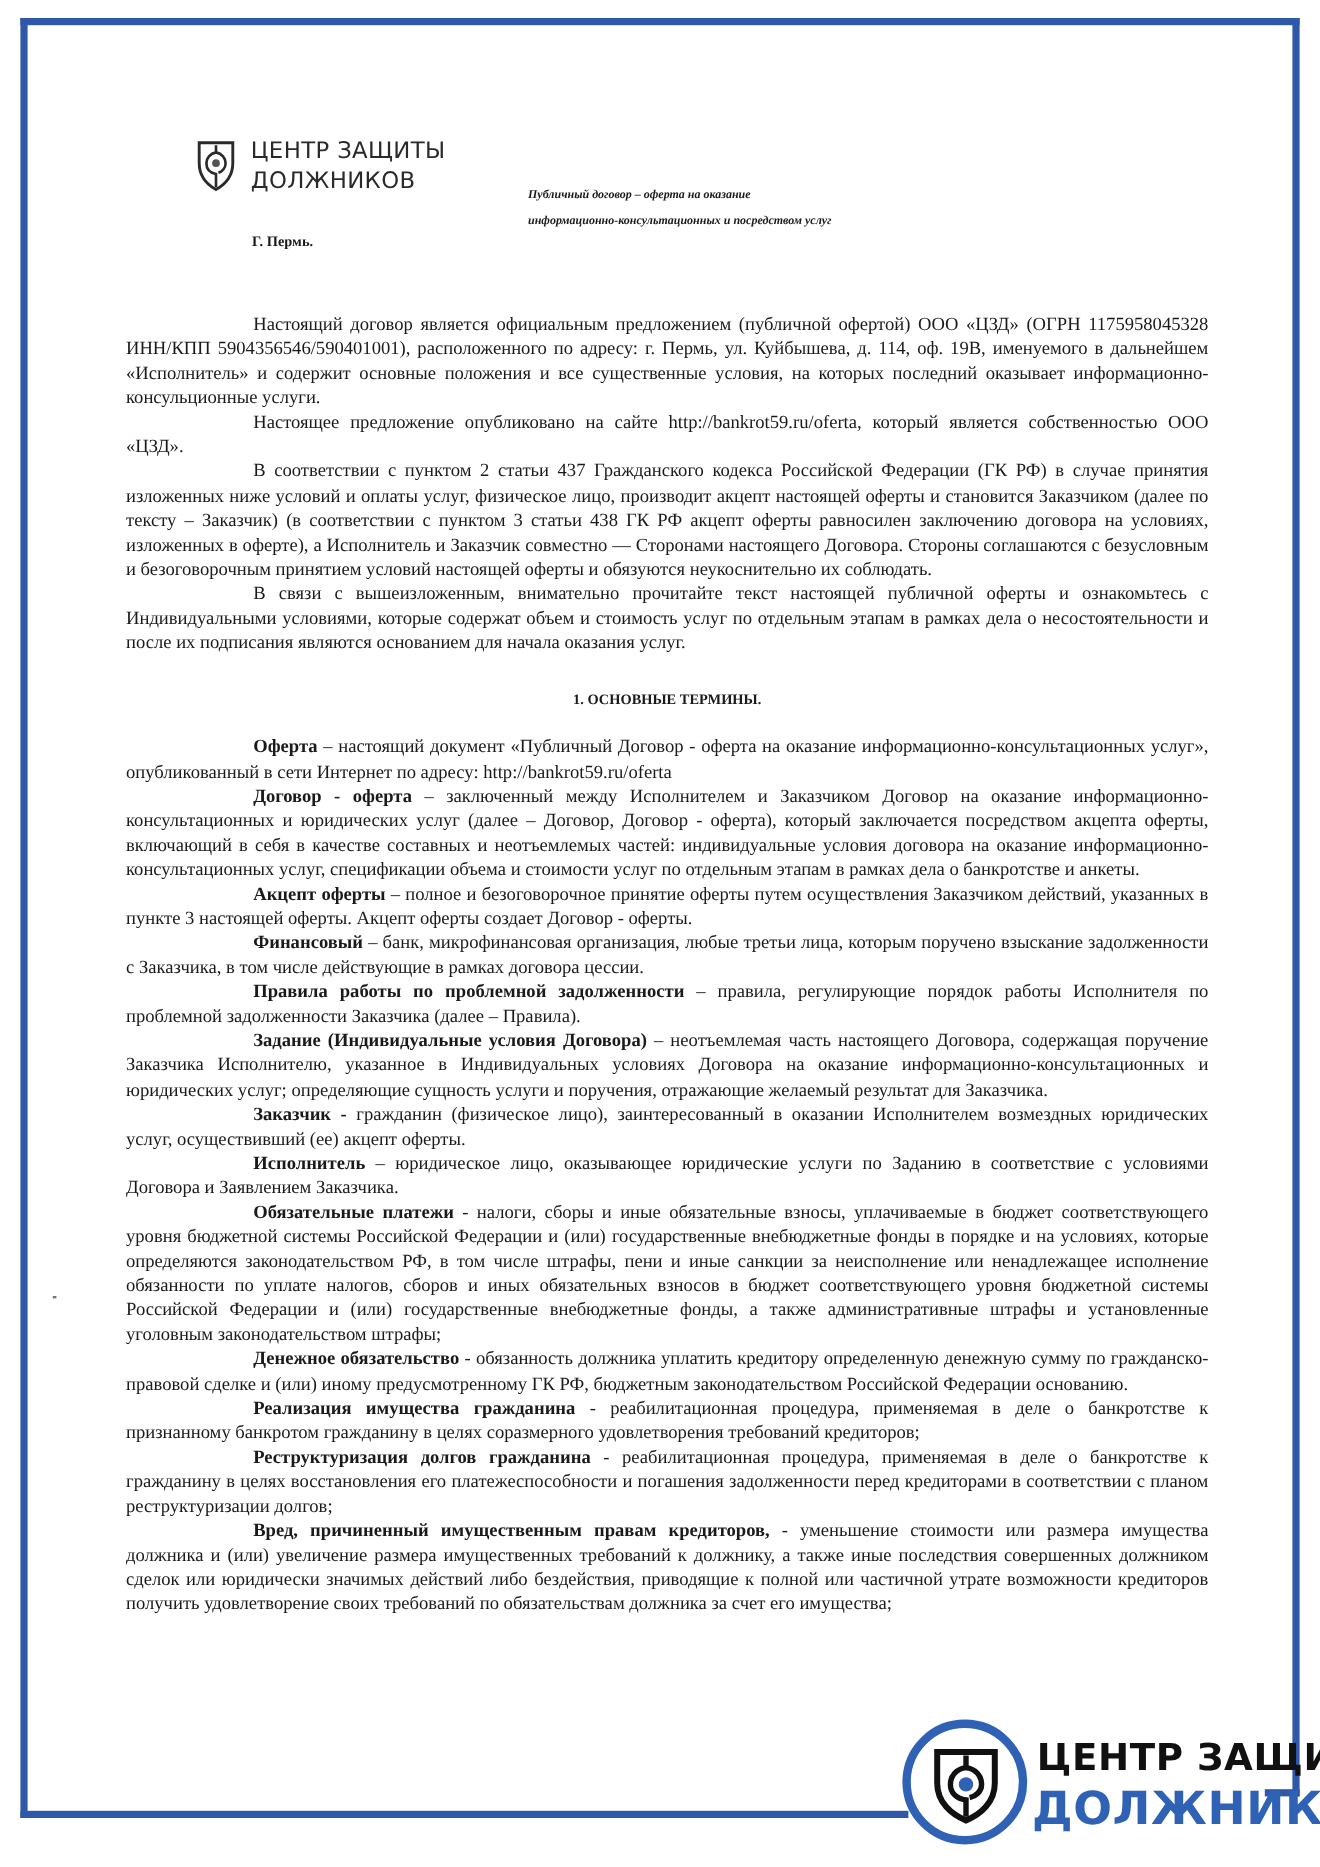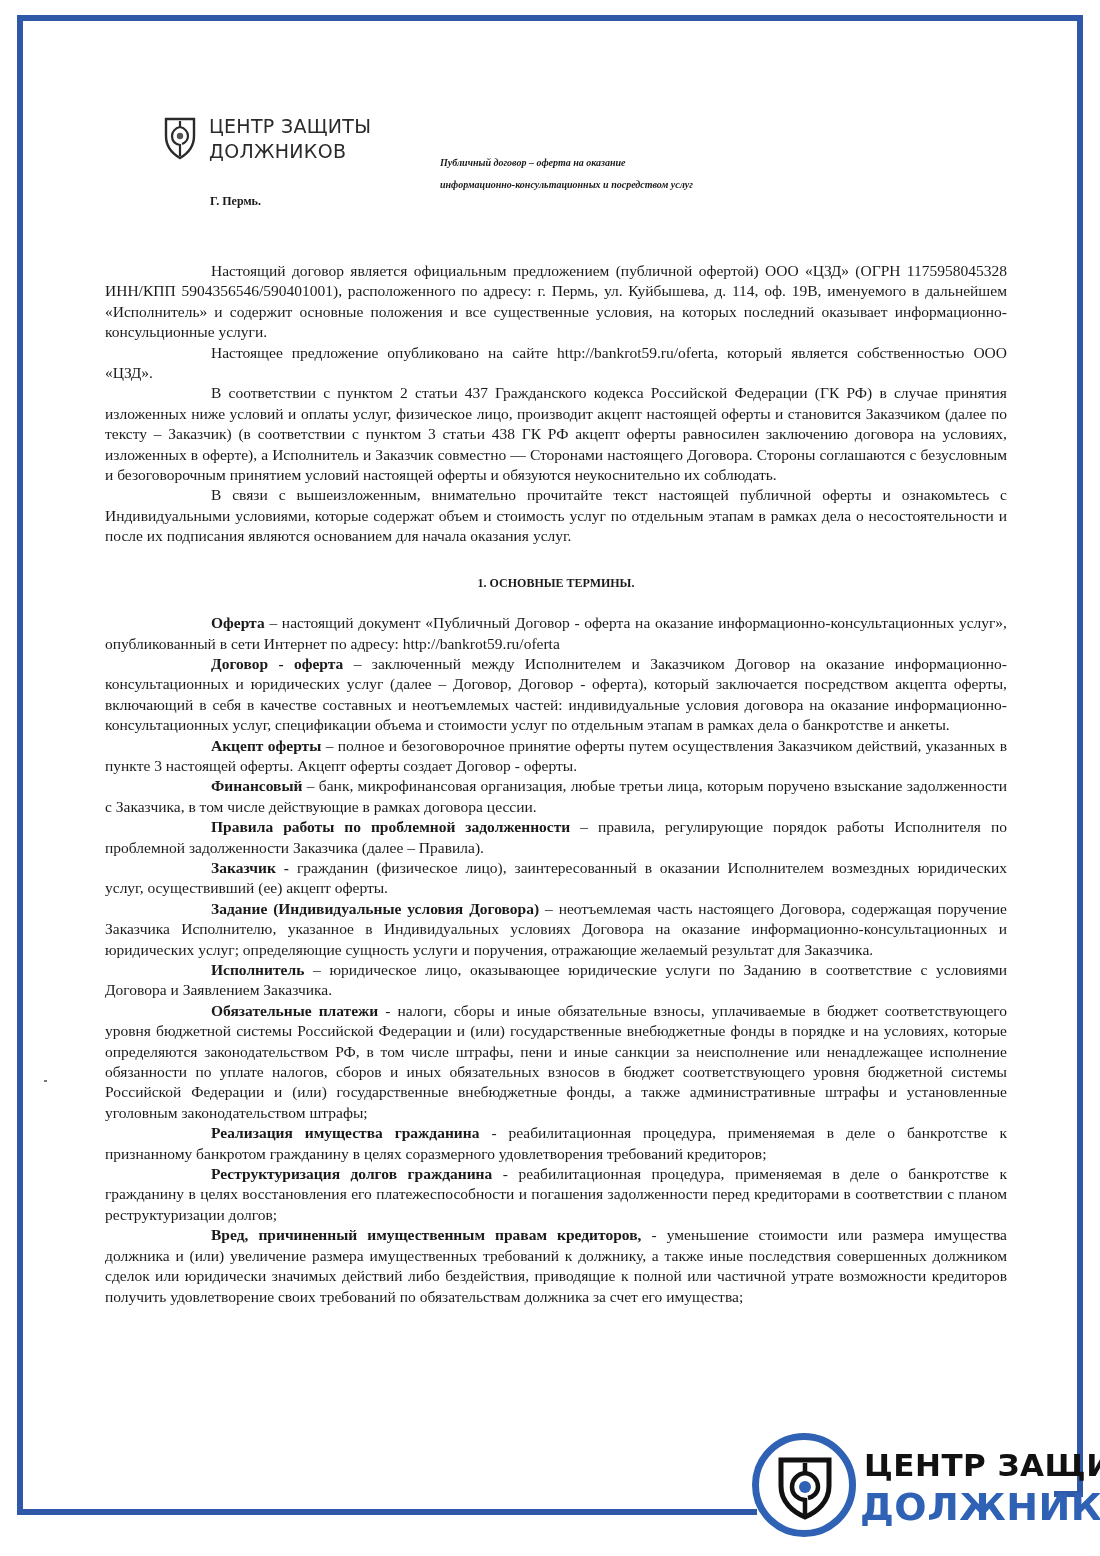--- a/index.html
+++ b/index.html
@@ -66,24 +66,25 @@
   <p>В соответствии с пунктом 2 статьи 437 Гражданского кодекса Российской Федерации (ГК РФ) в случае принятия изложенных ниже условий и оплаты услуг, физическое лицо, производит акцепт настоящей оферты и становится Заказчиком (далее по тексту – Заказчик) (в соответствии с пунктом 3 статьи 438 ГК РФ акцепт оферты равносилен заключению договора на условиях, изложенных в оферте), а Исполнитель и Заказчик совместно — Сторонами настоящего Договора. Стороны соглашаются с безусловным и безоговорочным принятием условий настоящей оферты и обязуются неукоснительно их соблюдать.</p>
   <p>В связи с вышеизложенным, внимательно прочитайте текст настоящей публичной оферты и ознакомьтесь с Индивидуальными условиями, которые содержат объем и стоимость услуг по отдельным этапам в рамках дела о несостоятельности и после их подписания являются основанием для начала оказания услуг.</p>
 
   <p class="section-head">1.   ОСНОВНЫЕ ТЕРМИНЫ.</p>
 
   <p><span class="term">Оферта</span><span> – настоящий документ «Публичный Договор - оферта на оказание информационно-консультационных услуг», опубликованный в сети Интернет по адресу: </span><span class="link">http://bankrot59.ru/oferta</span></p>
   <p><span class="term">Договор - оферта</span><span> – заключенный между Исполнителем и Заказчиком Договор на оказание информационно-консультационных и юридических услуг (далее – Договор, Договор - оферта), который заключается посредством акцепта оферты, включающий в себя в качестве составных и неотъемлемых частей: индивидуальные условия договора на оказание информационно-консультационных услуг, спецификации объема и стоимости услуг по отдельным этапам в рамках дела о банкротстве и анкеты.</span></p>
   <p><span class="term">Акцепт оферты</span><span> – полное и безоговорочное принятие оферты путем осуществления Заказчиком действий, указанных в пункте 3 настоящей оферты. Акцепт оферты создает Договор - оферты.</span></p>
   <p><span class="term">Финансовый</span><span> – банк, микрофинансовая организация, любые третьи лица, которым поручено взыскание задолженности с Заказчика, в том числе действующие в рамках договора цессии.</span></p>
   <p><span class="term">Правила работы по проблемной задолженности</span><span> – правила, регулирующие порядок работы Исполнителя по проблемной задолженности Заказчика (далее – Правила).</span></p>
+  <p><span class="term">Задание (Индивидуальные условия Договора)</span><span> – неотъемлемая часть настоящего Договора, содержащая поручение Заказчика Исполнителю, указанное в Индивидуальных условиях Договора на оказание информационно-консультационных и юридических услуг; определяющие сущность услуги и поручения, отражающие желаемый результат для Заказчика.</span></p>
   <p><span class="term">Заказчик -</span><span> гражданин (физическое лицо), заинтересованный в оказании Исполнителем возмездных юридических услуг, осуществивший (ее) акцепт оферты.</span></p>
-  <p><span class="term">Задание (Индивидуальные условия Договора)</span><span> – неотъемлемая часть настоящего Договора, содержащая поручение Заказчика Исполнителю, указанное в Индивидуальных условиях Договора на оказание информационно-консультационных и юридических услуг; определяющие сущность услуги и поручения, отражающие желаемый результат для Заказчика.</span></p>
   <p><span class="term">Исполнитель</span><span> – юридическое лицо, оказывающее юридические услуги по Заданию в соответствие с условиями Договора и Заявлением Заказчика.</span></p>
   <p><span class="term">Обязательные платежи</span><span> - налоги, сборы и иные обязательные взносы, уплачиваемые в бюджет соответствующего уровня бюджетной системы Российской Федерации и (или) государственные внебюджетные фонды в порядке и на условиях, которые определяются законодательством РФ, в том числе штрафы, пени и иные санкции за неисполнение или ненадлежащее исполнение обязанности по уплате налогов, сборов и иных обязательных взносов в бюджет соответствующего уровня бюджетной системы Российской Федерации и (или) государственные внебюджетные фонды, а также административные штрафы и установленные уголовным законодательством штрафы;</span></p>
+  <p><span class="term">Денежное обязательство</span><span> - обязанность должника уплатить кредитору определенную денежную сумму по гражданско-правовой сделке и (или) иному предусмотренному ГК РФ, бюджетным законодательством Российской Федерации основанию.</span></p>
   <p><span class="term">Реализация имущества гражданина</span><span> - реабилитационная процедура, применяемая в деле о банкротстве к признанному банкротом гражданину в целях соразмерного удовлетворения требований кредиторов;</span></p>
   <p><span class="term">Реструктуризация долгов гражданина</span><span> - реабилитационная процедура, применяемая в деле о банкротстве к гражданину в целях восстановления его платежеспособности и погашения задолженности перед кредиторами в соответствии с планом реструктуризации долгов;</span></p>
   <p><span class="term">Вред, причиненный имущественным правам кредиторов,</span><span> - уменьшение стоимости или размера имущества должника и (или) увеличение размера имущественных требований к должнику, а также иные последствия совершенных должником сделок или юридически значимых действий либо бездействия, приводящие к полной или частичной утрате возможности кредиторов получить удовлетворение своих требований по обязательствам должника за счет его имущества;</span></p>
 </div>
 
 <div class="footer-logo">
   <div class="circle">
     <svg viewBox="0 0 56 64">
       <path d="M4 4 H52 V30 C52 46 40 56 28 61 C16 56 4 46 4 30 Z" fill="none" stroke="#111" stroke-width="5"></path>
       <path d="M28 7 V17 C20 18 15 24 15 31 C15 38 20 43 28 44 V58" fill="none" stroke="#111" stroke-width="4.5"></path>

